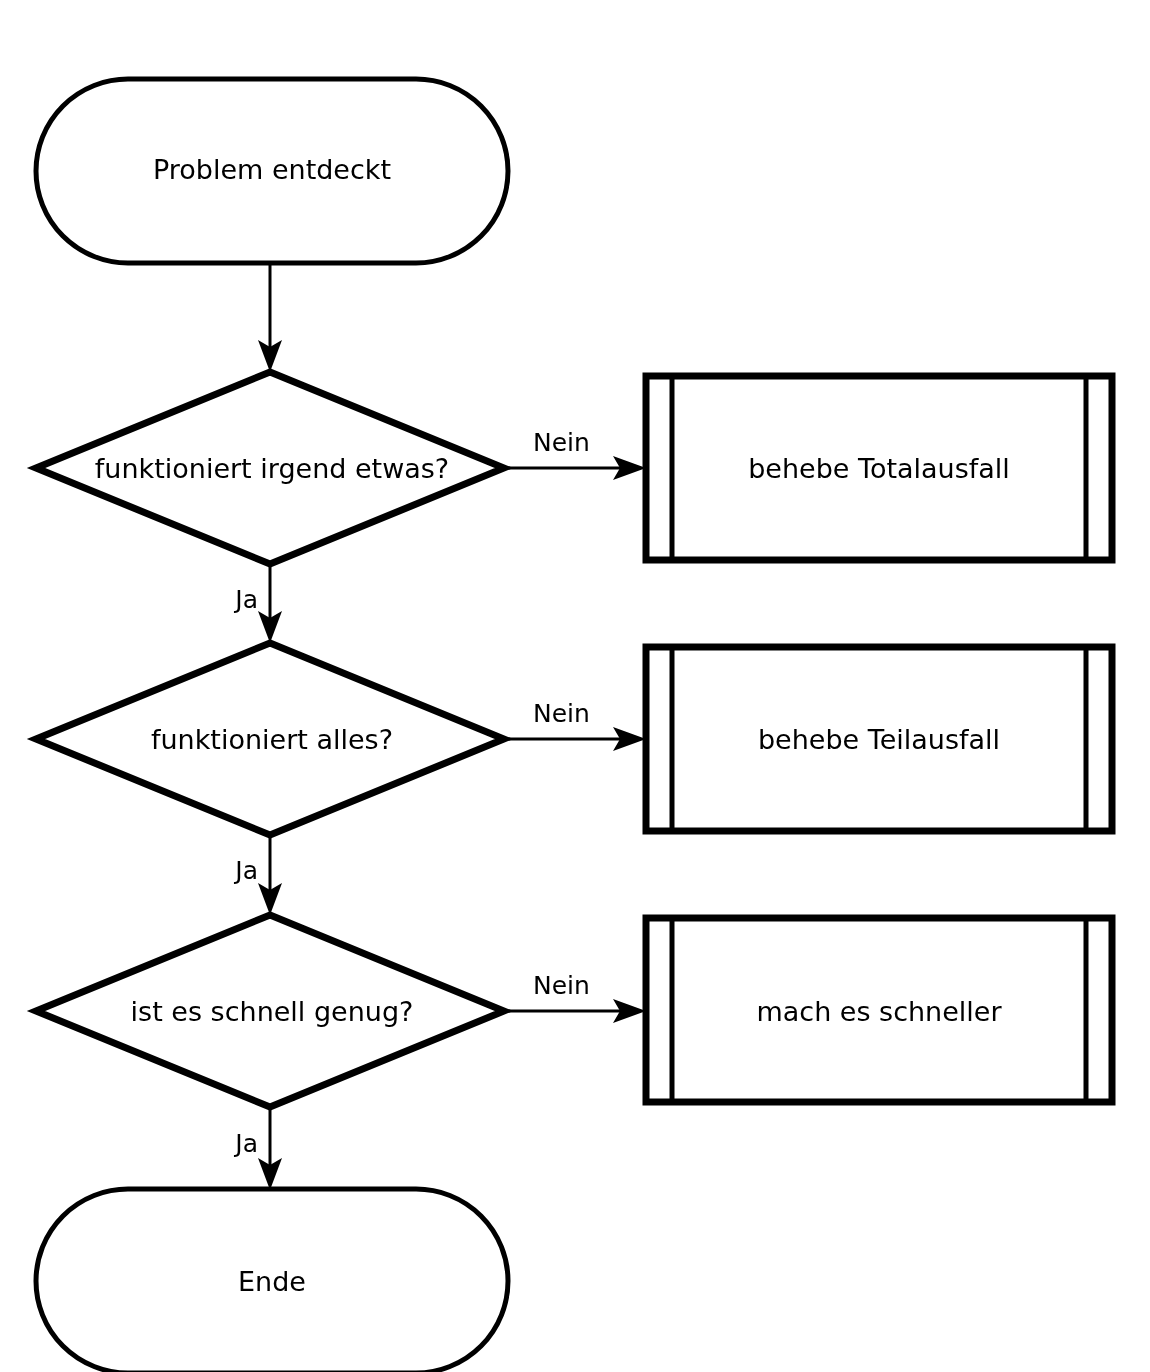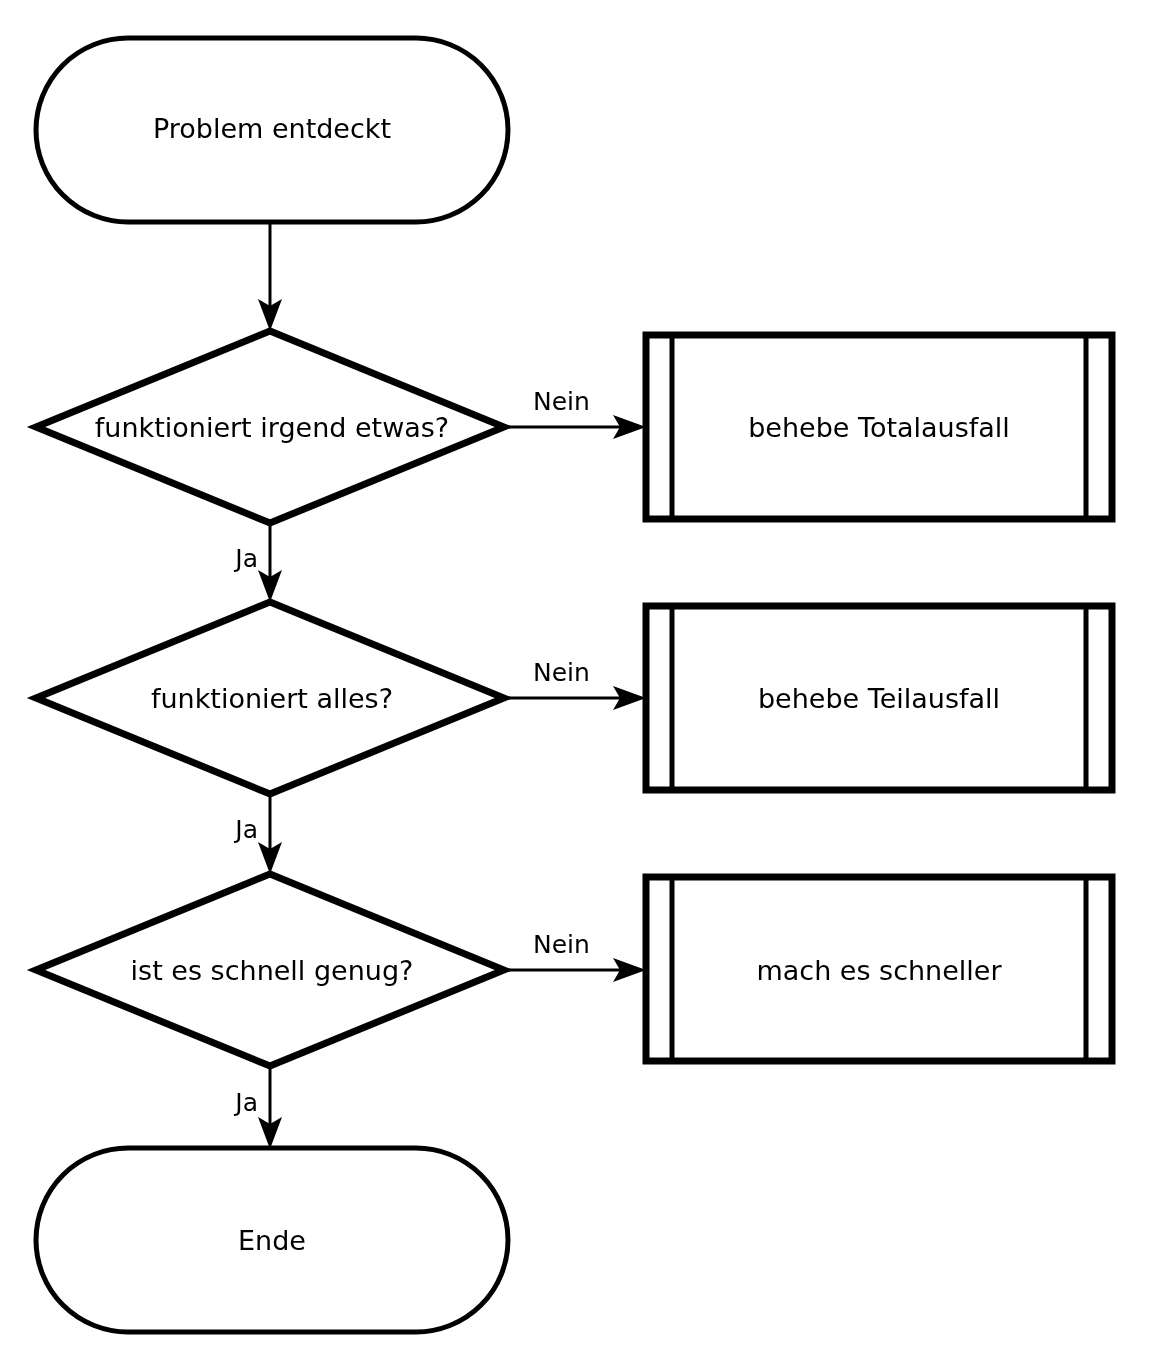--- a/index.html
+++ b/index.html
@@ -11,20 +11,21 @@
     width: 1150px;
     height: 1372px;
     font-family: "DejaVu Sans", sans-serif;
     overflow: hidden;
   }
   #flowchart-root {
     position: relative;
     width: 1150px;
     height: 984px;
     background: #ffffff;
+    margin-top: 41px;
   }
   svg.chart-surface {
     display: block;
     width: 1150px;
     height: 1372px;
   }
   .shape-stroke-terminator {
     stroke: #000000;
     stroke-width: 5;
     fill: #ffffff;

